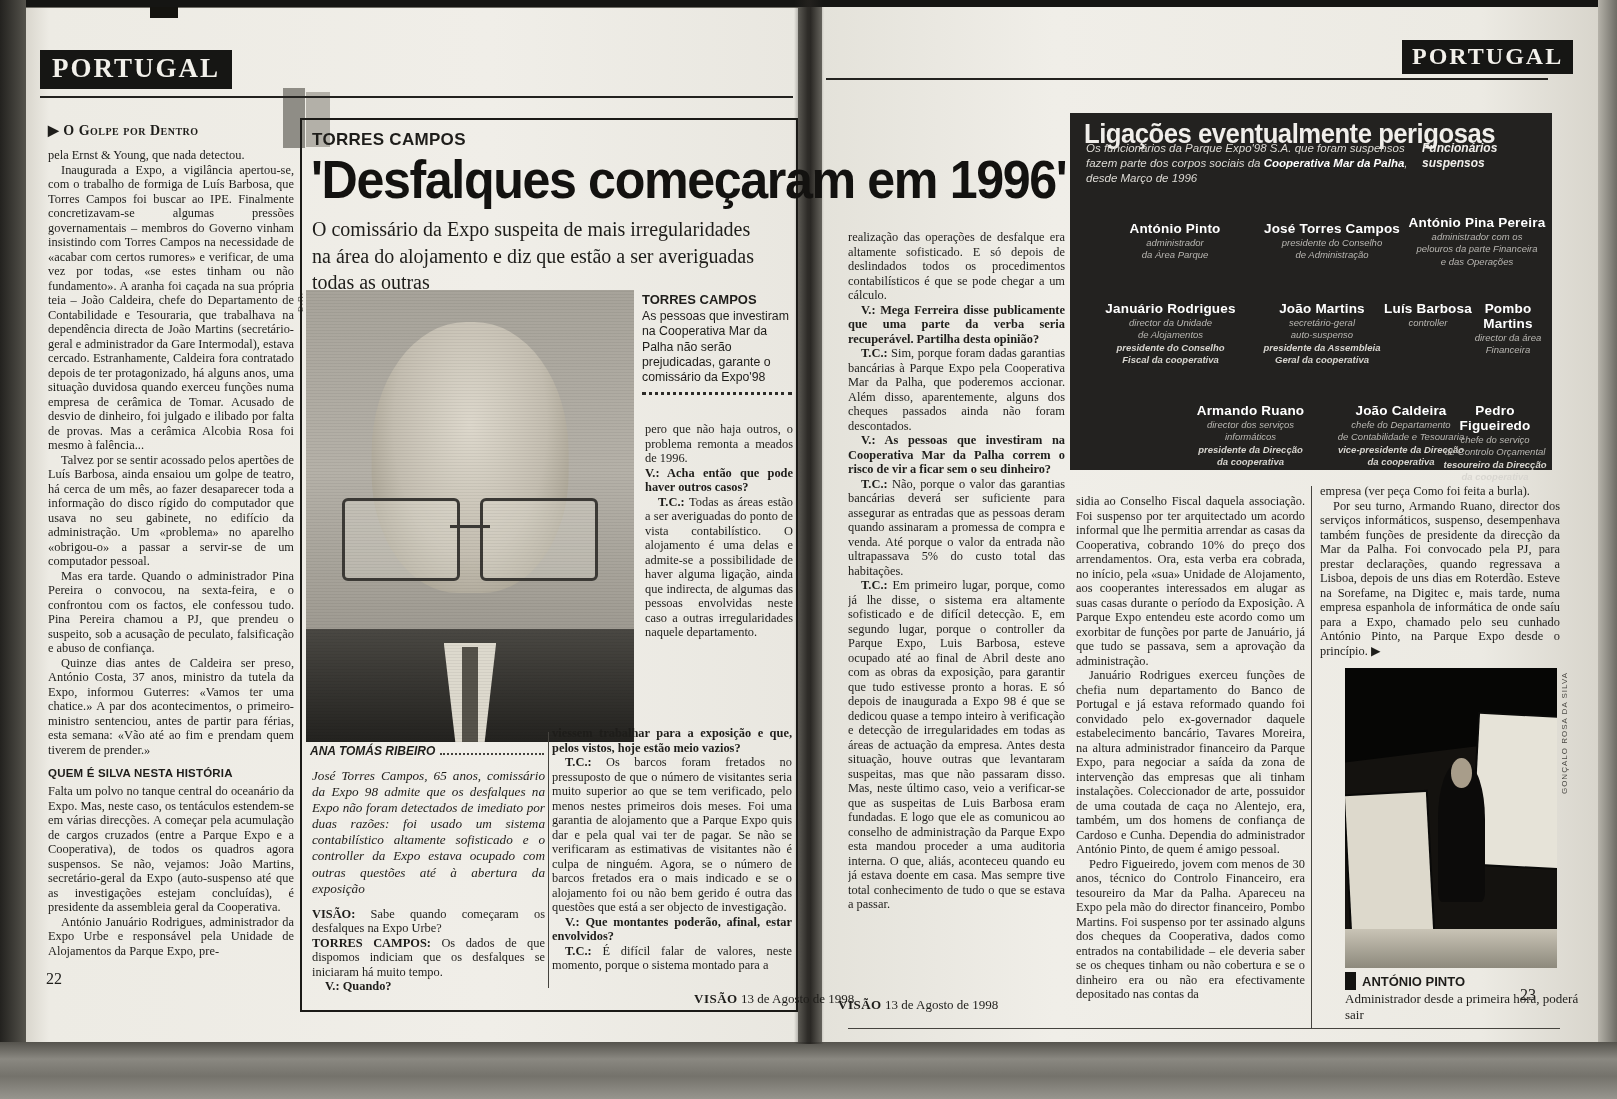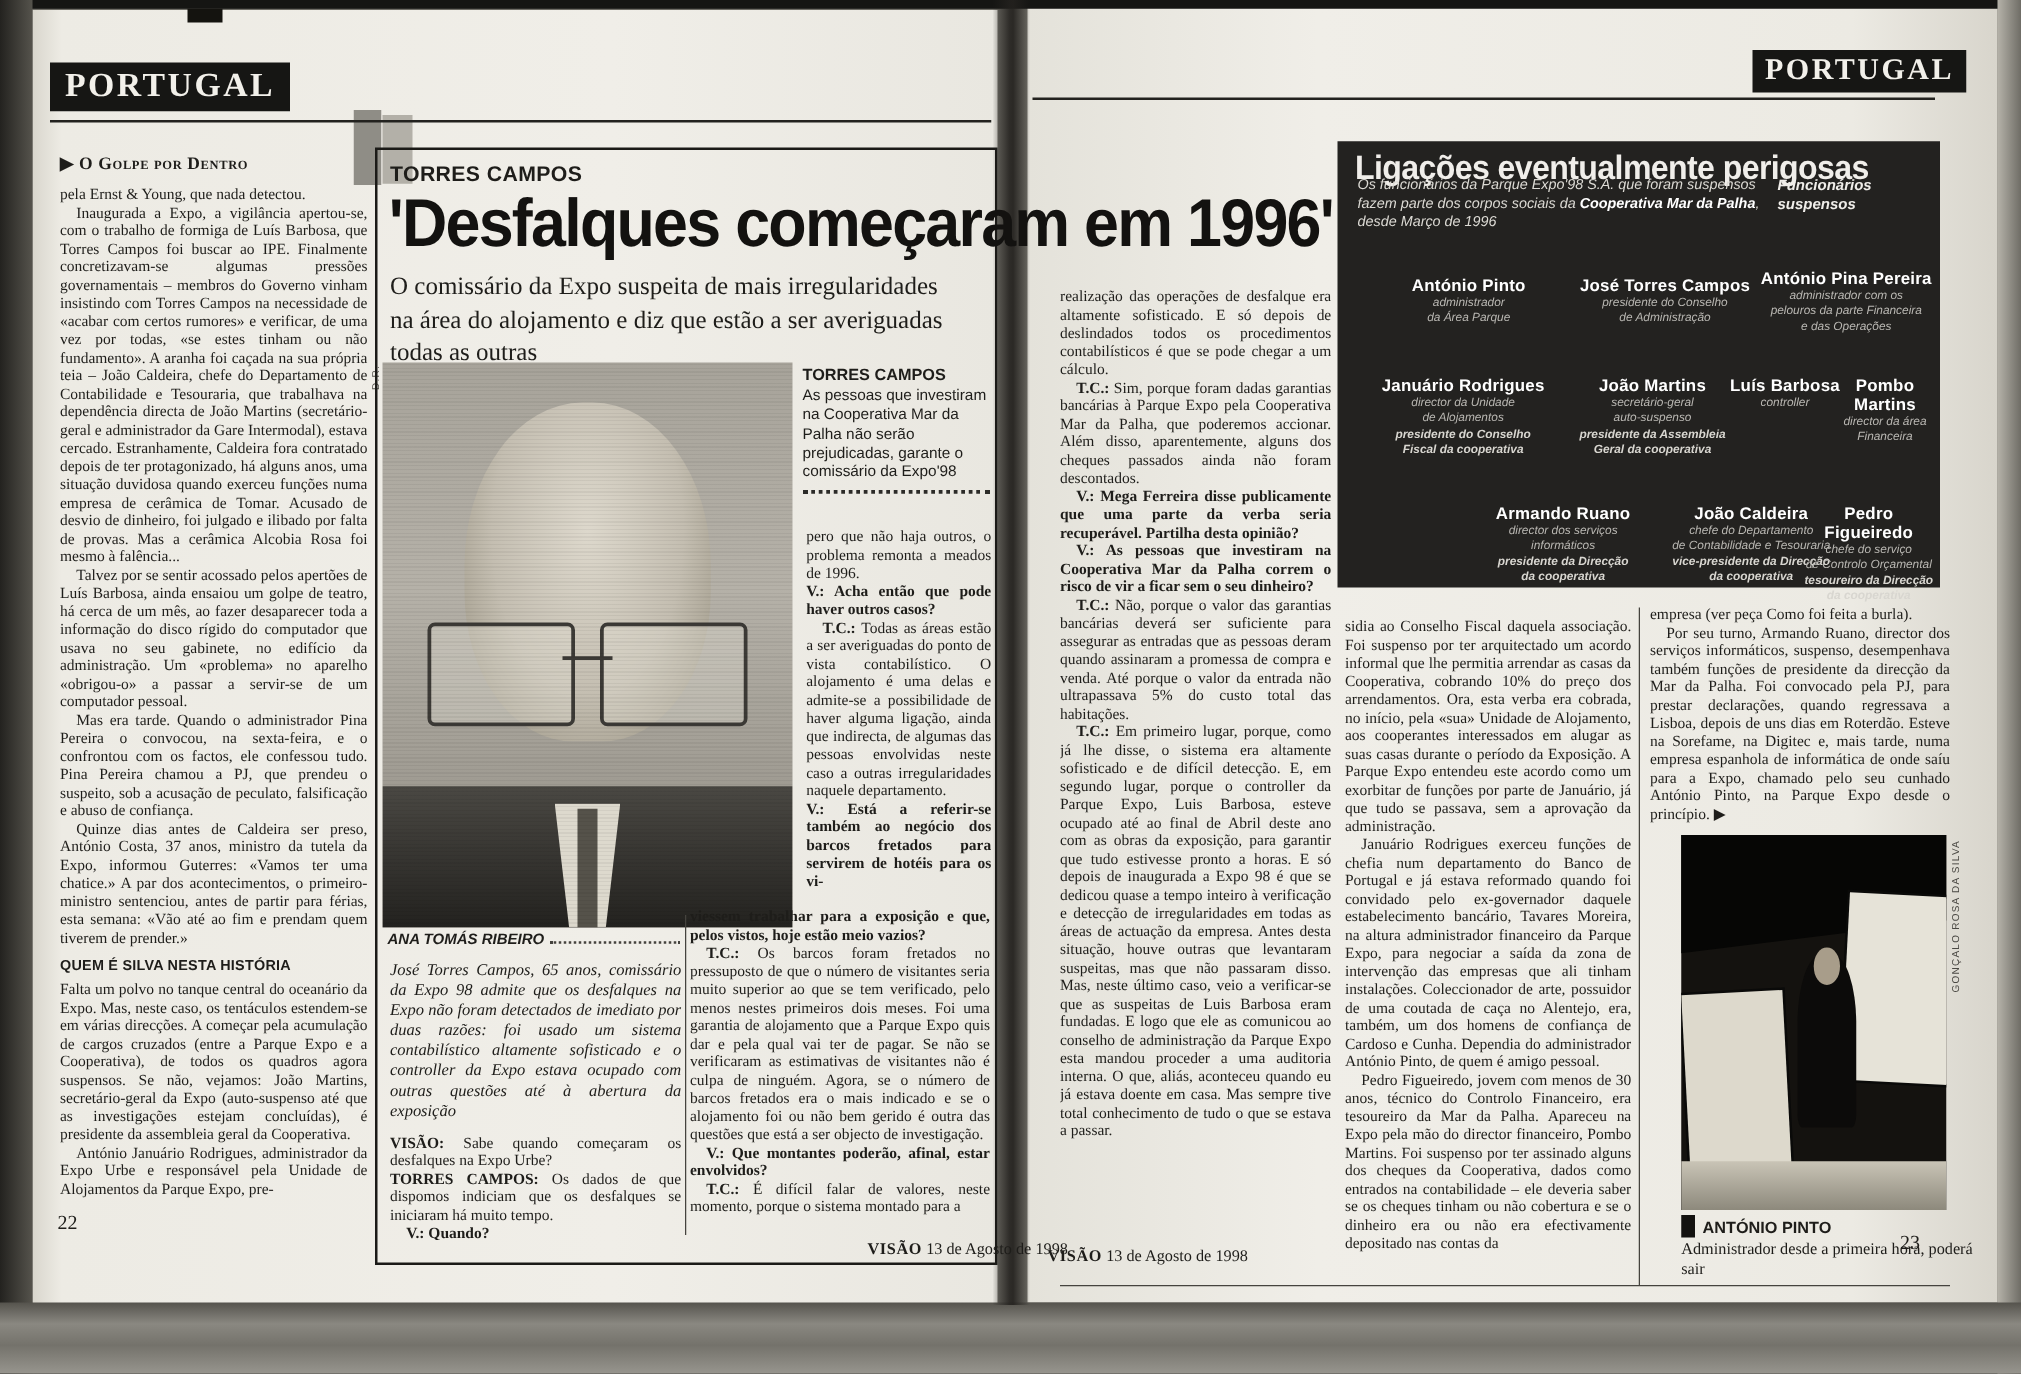--- a/index.html
+++ b/index.html
@@ -183,21 +183,20 @@
   <div class="cap-tc">
     <div class="cap-title">TORRES CAMPOS</div>
     <div class="cap-text">As pessoas que investiram na Cooperativa Mar da Palha não serão prejudicadas, garante o comissário da Expo'98</div>
     <div class="cap-dots"></div>
   </div>
 
   <div class="col col-narrow">
       <div class="para noind">pero que não haja outros, o problema remonta a meados de 1996.</div>
       <div class="para q noind">V.: Acha então que pode haver outros casos?</div>
       <div class="para"><b>T.C.: </b>Todas as áreas estão a ser averiguadas do ponto de vista contabilístico. O alojamento é uma delas e admite-se a possibilidade de haver alguma ligação, ainda que indirecta, de algumas das pessoas envolvidas neste caso a outras irregularidades naquele departamento.</div>
-      <div class="para q noind">V.: Está a referir-se também ao negócio dos barcos fretados para servirem de hotéis para os vi-</div>
     </div>
 
   <div class="byline-row">
     <span class="byline">ANA TOMÁS RIBEIRO</span>
     <span class="byline-leader"></span>
   </div>
   <div class="col col-b1">
       <div class="para intro noind">José Torres Campos, 65 anos, comissário da Expo 98 admite que os desfalques na Expo não foram detectados de imediato por duas razões: foi usado um sistema contabilístico altamente sofisticado e o controller da Expo estava ocupado com outras questões até à abertura da exposição</div>
       <div class="para noind"><b>VISÃO: </b>Sabe quando começaram os desfalques na Expo Urbe?</div>
       <div class="para noind"><b>TORRES CAMPOS: </b>Os dados de que dispomos indiciam que os desfalques se iniciaram há muito tempo.</div>
@@ -210,22 +209,22 @@
       <div class="para"><b>T.C.: </b>É difícil falar de valores, neste momento, porque o sistema montado para a</div>
     </div>
   <div class="vdiv vdiv-left"></div>
 
   <div class="footer footer-l">
     <span class="mag">VISÃO</span><span> 13 de Agosto de 1998</span>
   </div>
 
   <div class="col col-r0">
       <div class="para noind">realização das operações de desfalque era altamente sofisticado. E só depois de deslindados todos os procedimentos contabilísticos é que se pode chegar a um cálculo.</div>
+      <div class="para q">V.: Mega Ferreira disse publicamente que uma parte da verba seria recuperável. Partilha desta opinião?</div>
       <div class="para"><b>T.C.: </b>Sim, porque foram dadas garantias bancárias à Parque Expo pela Cooperativa Mar da Palha, que poderemos accionar. Além disso, aparentemente, alguns dos cheques passados ainda não foram descontados.</div>
-      <div class="para q">V.: Mega Ferreira disse publicamente que uma parte da verba seria recuperável. Partilha desta opinião?</div>
       <div class="para q">V.: As pessoas que investiram na Cooperativa Mar da Palha correm o risco de vir a ficar sem o seu dinheiro?</div>
       <div class="para"><b>T.C.: </b>Não, porque o valor das garantias bancárias deverá ser suficiente para assegurar as entradas que as pessoas deram quando assinaram a promessa de compra e venda. Até porque o valor da entrada não ultrapassava 5% do custo total das habitações.</div>
       <div class="para"><b>T.C.: </b>Em primeiro lugar, porque, como já lhe disse, o sistema era altamente sofisticado e de difícil detecção. E, em segundo lugar, porque o controller da Parque Expo, Luis Barbosa, esteve ocupado até ao final de Abril deste ano com as obras da exposição, para garantir que tudo estivesse pronto a horas. E só depois de inaugurada a Expo 98 é que se dedicou quase a tempo inteiro à verificação e detecção de irregularidades em todas as áreas de actuação da empresa. Antes desta situação, houve outras que levantaram suspeitas, mas que não passaram disso. Mas, neste último caso, veio a verificar-se que as suspeitas de Luis Barbosa eram fundadas. E logo que ele as comunicou ao conselho de administração da Parque Expo esta mandou proceder a uma auditoria interna. O que, aliás, aconteceu quando eu já estava doente em casa. Mas sempre tive total conhecimento de tudo o que se estava a passar.</div>
     </div>
 
   <div class="suspended-box">
     <div class="sb-title">Ligações eventualmente perigosas</div>
     <div class="sb-sub"><span>Os funcionários da Parque Expo'98 S.A. que foram suspensos fazem parte dos corpos sociais da </span><b>Cooperativa Mar da Palha</b><span>, desde Março de 1996</span></div>
     <div class="sb-corner">
       <div>Funcionários</div>

